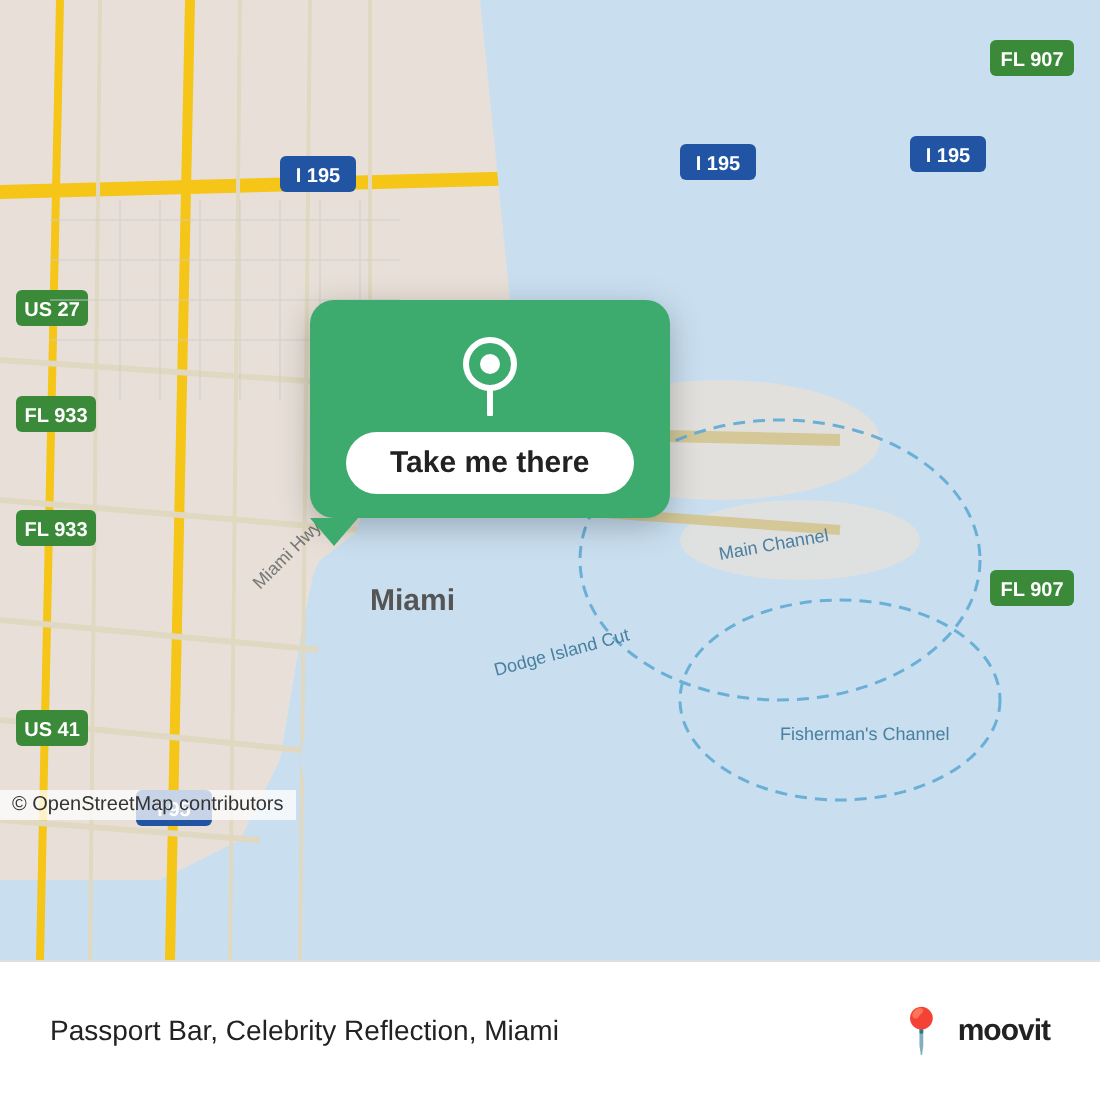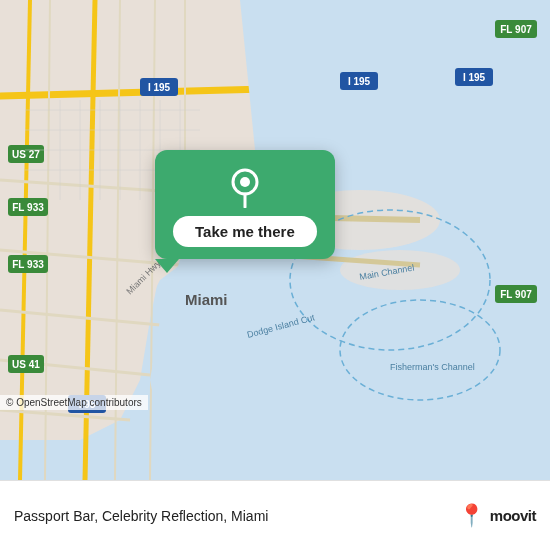--- a/index.html
+++ b/index.html
@@ -74,21 +74,21 @@
       border-top: 14px solid #3daa6e;
     }
 
     
     #bottom-bar {
       width: 550px;
       height: 70px;
       background: white;
       display: flex;
       align-items: center;
-      padding: 0 14px;
+      padding: 0 25px;
       border-top: 1px solid #e0e0e0;
     }
 
     #attribution {
       position: absolute;
       bottom: 70px;
       left: 0;
       background: rgba(255,255,255,0.75);
       font-size: 10px;
       color: #333;

